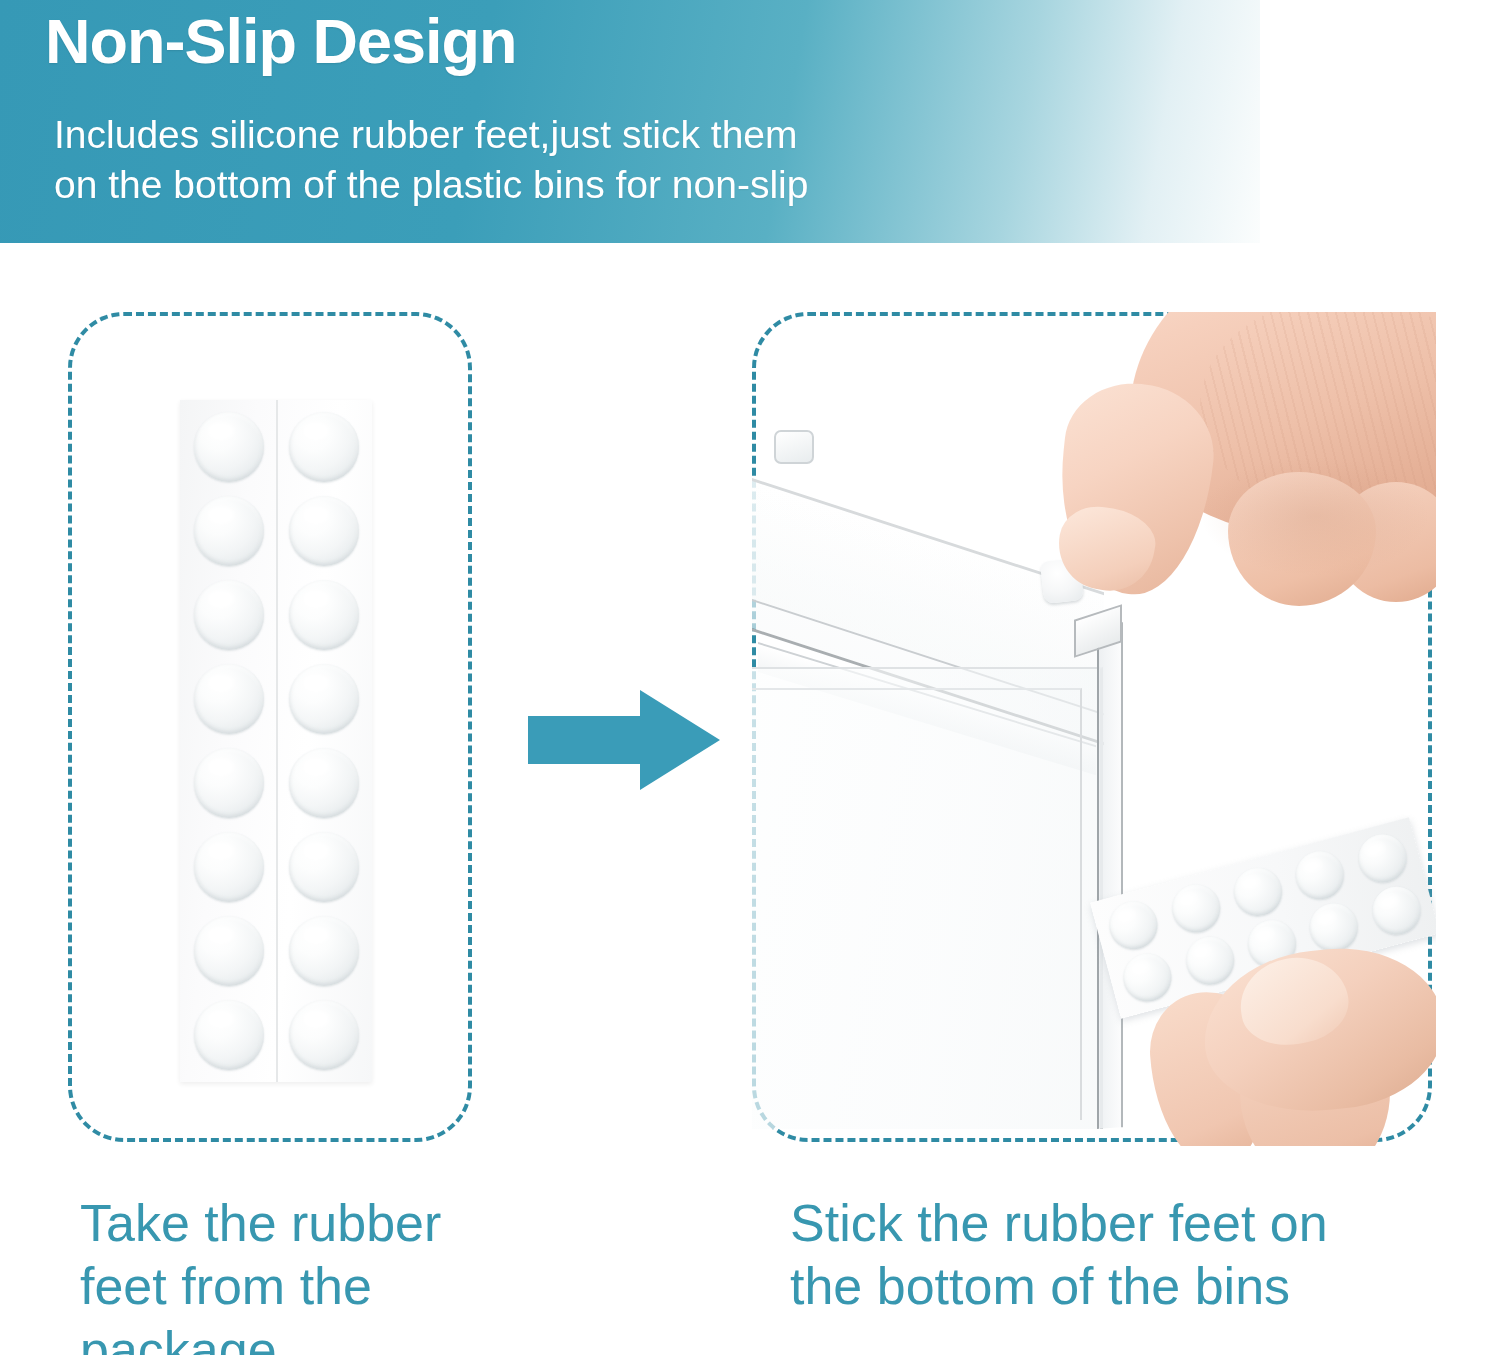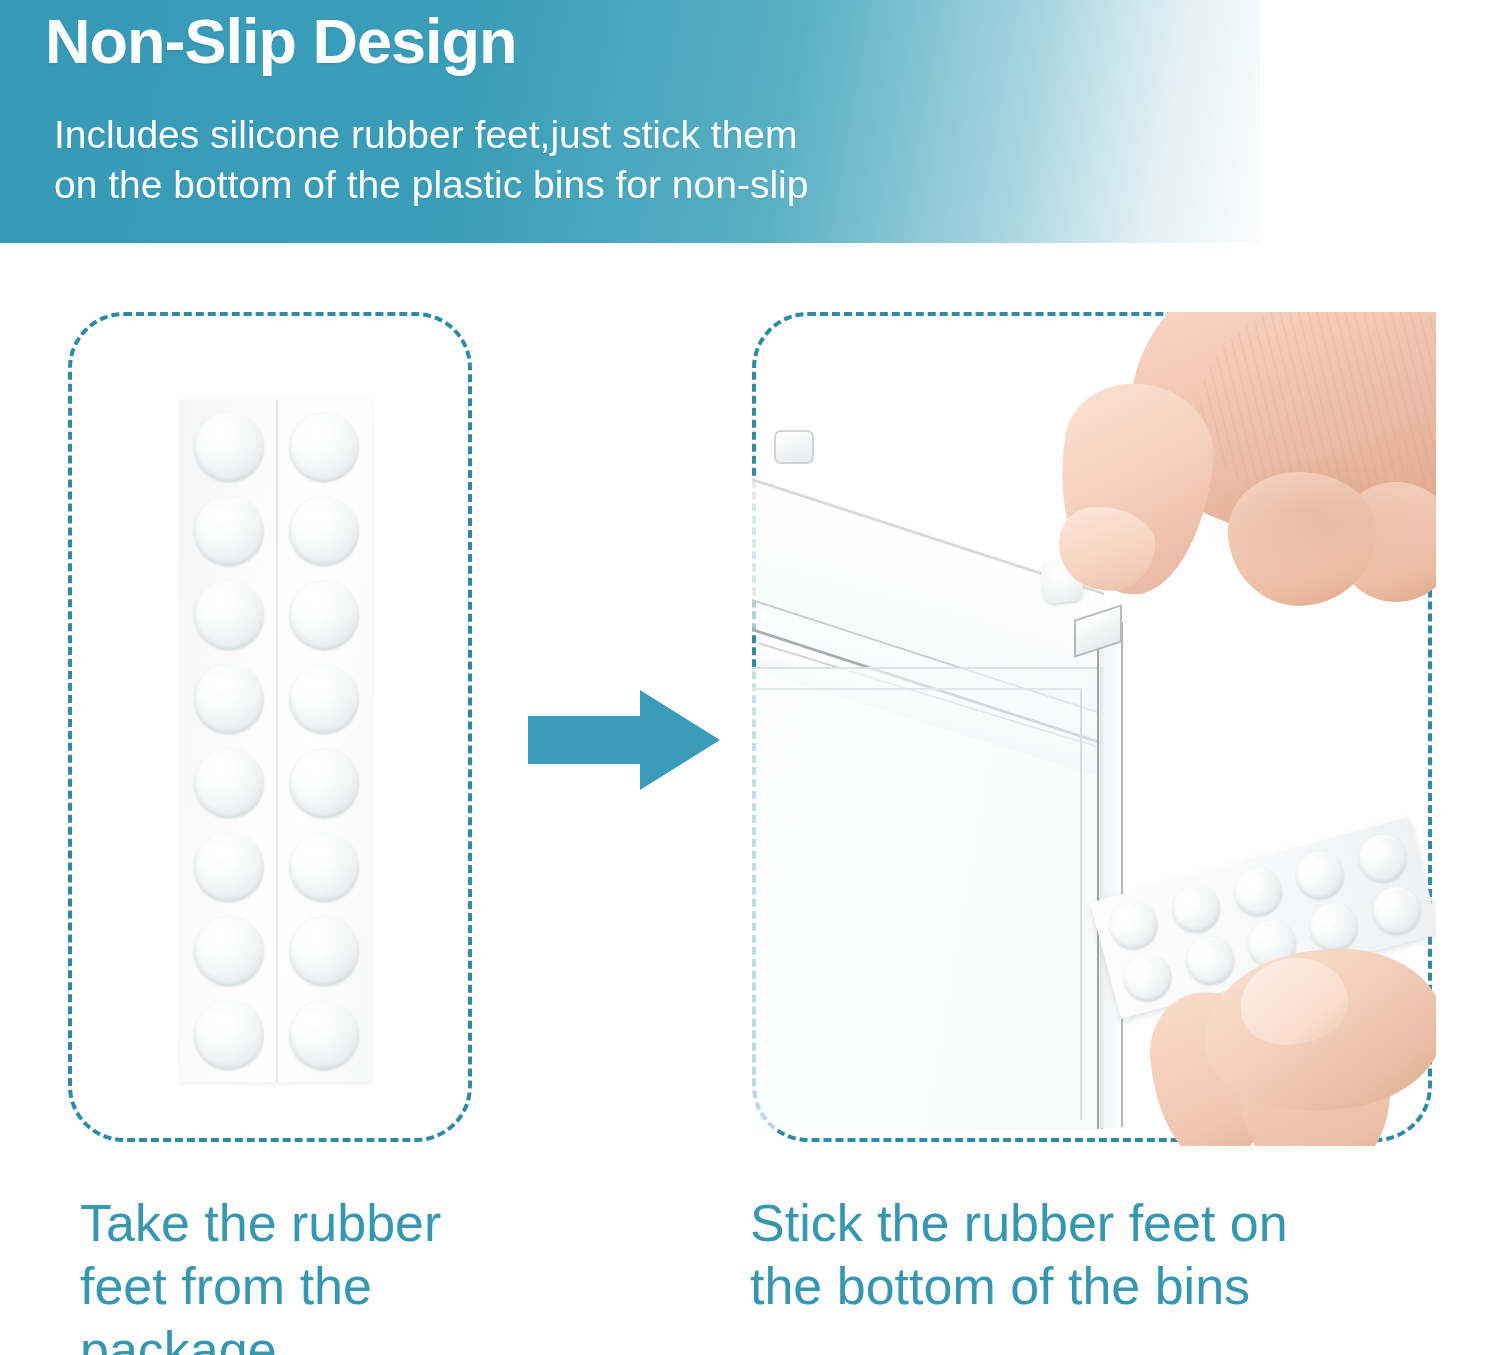--- a/index.html
+++ b/index.html
@@ -388,21 +388,21 @@
   
   .caption {
     position: absolute;
     color: #3897b0;
     font-size: 52px;
     line-height: 1.22;
     white-space: pre-line;
     font-weight: 400;
   }
   #caption-left  { left: 80px;  top: 1192px; width: 470px; }
-  #caption-right { left: 750px; top: 1192px; width: 640px; }
+  #caption-right { left: 790px; top: 1192px; width: 640px; }
 </style>
 </head>
 <body>
 
 <div id="header-banner">
   <div id="header-title">Non-Slip Design</div>
   <div id="header-subtitle">Includes silicone rubber feet,just stick them
 on the bottom of the plastic bins for non-slip</div>
 </div>
 

